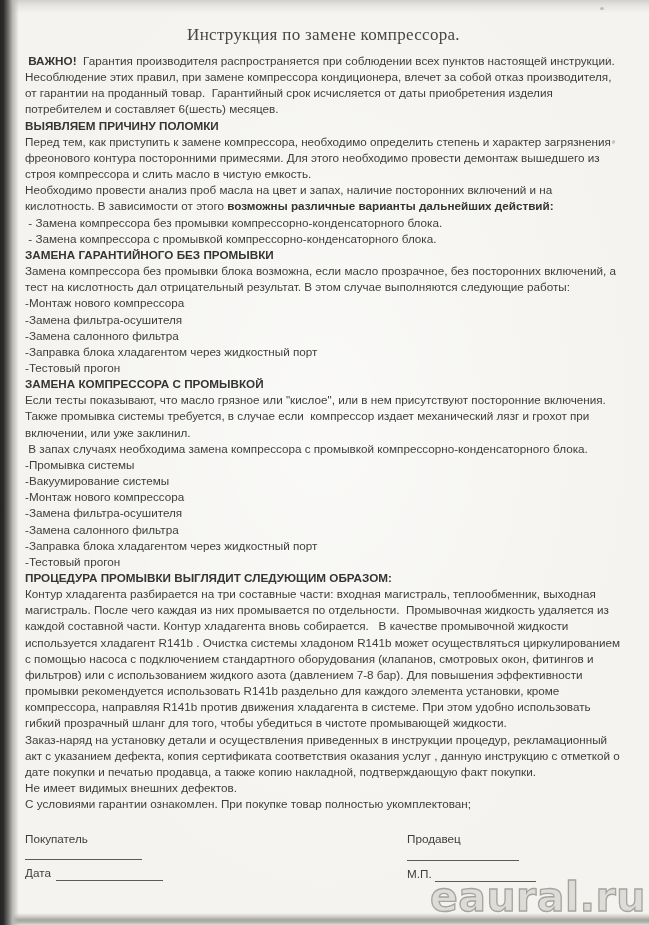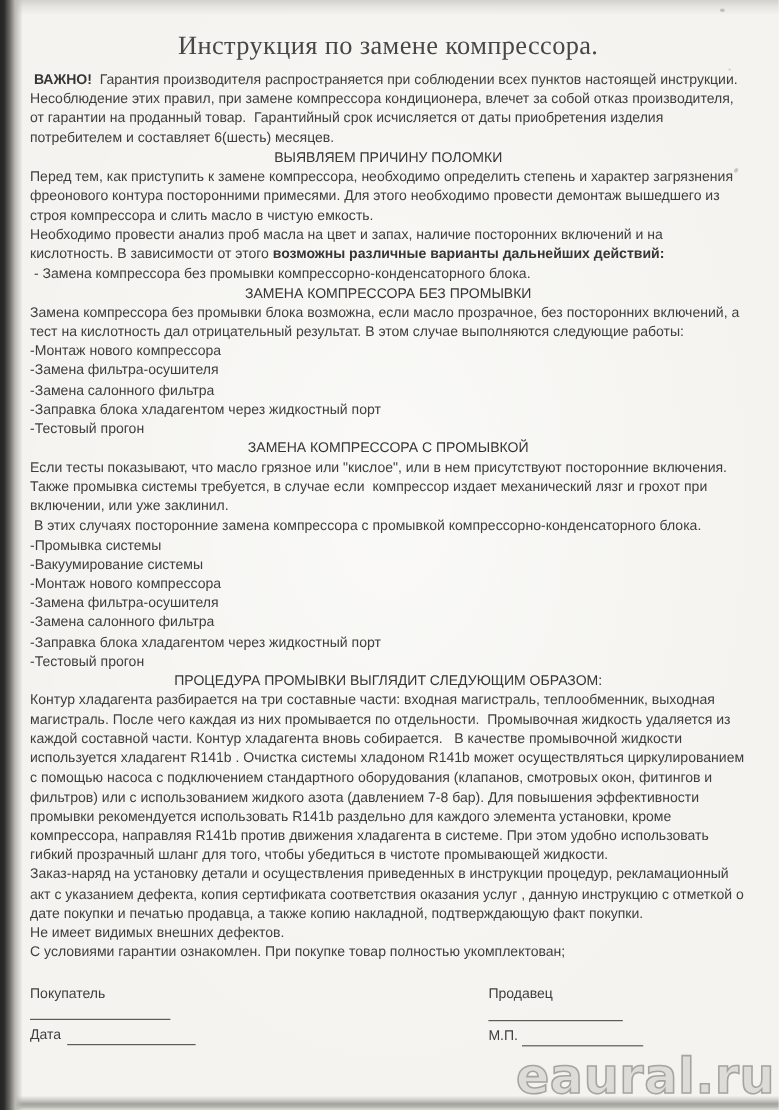--- a/index.html
+++ b/index.html
@@ -58,38 +58,37 @@
   .content {
     position: absolute;
     left: 25px;
     right: 27px;
     top: 0;
     z-index: 4;
     color: #3e3e3e;
   }
   .title {
     font-family: "Liberation Serif", serif;
-    font-size: 22px;
+    font-size: 17px;
     color: #474747;
     text-align: center;
     margin: 25px 0 8px 0;
     letter-spacing: 0.3px;
   }
   .doc-body {
     font-size: 11.7px;
     line-height: 16.15px;
   }
   .doc-body p, .doc-body .li, .doc-body .h {
     margin: 0;
     white-space: pre-wrap;
   }
   .doc-body .h {
-    font-weight: normal;
+    font-weight: bold;
     color: #353535;
-    text-align: center;
   }
   .b { font-weight: bold; color: #353535; }
 
   
   .signatures {
     display: flex;
     margin-top: 19px;
     font-size: 11.7px;
     line-height: 16px;
     color: #3e3e3e;
@@ -146,30 +145,31 @@
 
     <div class="title">Инструкция по замене компрессора.</div>
 
     <div class="doc-body">
 
     <p class="p"><span class="b"> ВАЖНО! </span><span> Гарантия производителя распространяется при соблюдении всех пунктов настоящей инструкции. Несоблюдение этих правил, при замене компрессора кондиционера, влечет за собой отказ производителя, от гарантии на проданный товар.  Гарантийный срок исчисляется от даты приобретения изделия потребителем и составляет 6(шесть) месяцев.</span></p>
         <div class="h"><span>ВЫЯВЛЯЕМ ПРИЧИНУ ПОЛОМКИ</span></div>
         <p class="p"><span>Перед тем, как приступить к замене компрессора, необходимо определить степень и характер загрязнения фреонового контура посторонними примесями. Для этого необходимо провести демонтаж вышедшего из строя компрессора и слить масло в чистую емкость.</span></p>
         <p class="p"><span>Необходимо провести анализ проб масла на цвет и запах, наличие посторонних включений и на кислотность. В зависимости от этого </span><span class="b">возможны различные варианты дальнейших действий:</span></p>
         <p class="li"><span> - Замена компрессора без промывки компрессорно-конденсаторного блока.</span></p>
-        <div class="h"><span>ЗАМЕНА КОМПРЕССОРА БЕЗ ПРОМЫВКИ</span></div>
+        <p class="li"><span> - Замена компрессора с промывкой компрессорно-конденсаторного блока.</span></p>
+        <div class="h"><span>ЗАМЕНА ГАРАНТИЙНОГО БЕЗ ПРОМЫВКИ</span></div>
         <p class="p"><span>Замена компрессора без промывки блока возможна, если масло прозрачное, без посторонних включений, а тест на кислотность дал отрицательный результат. В этом случае выполняются следующие работы:</span></p>
         <p class="li"><span>-Монтаж нового компрессора</span></p>
         <p class="li"><span>-Замена фильтра-осушителя</span></p>
         <p class="li"><span>-Замена салонного фильтра</span></p>
         <p class="li"><span>-Заправка блока хладагентом через жидкостный порт</span></p>
         <p class="li"><span>-Тестовый прогон</span></p>
         <div class="h"><span>ЗАМЕНА КОМПРЕССОРА С ПРОМЫВКОЙ</span></div>
         <p class="p"><span>Если тесты показывают, что масло грязное или "кислое", или в нем присутствуют посторонние включения. Также промывка системы требуется, в случае если  компрессор издает механический лязг и грохот при включении, или уже заклинил.</span></p>
-        <p class="p"><span> В этих случаях посторонние замена компрессора с промывкой компрессорно-конденсаторного блока.</span></p>
+        <p class="p"><span> В запах случаях необходима замена компрессора с промывкой компрессорно-конденсаторного блока.</span></p>
         <p class="li"><span>-Промывка системы</span></p>
         <p class="li"><span>-Вакуумирование системы</span></p>
         <p class="li"><span>-Монтаж нового компрессора</span></p>
         <p class="li"><span>-Замена фильтра-осушителя</span></p>
         <p class="li"><span>-Замена салонного фильтра</span></p>
         <p class="li"><span>-Заправка блока хладагентом через жидкостный порт</span></p>
         <p class="li"><span>-Тестовый прогон</span></p>
         <div class="h"><span>ПРОЦЕДУРА ПРОМЫВКИ ВЫГЛЯДИТ СЛЕДУЮЩИМ ОБРАЗОМ:</span></div>
         <p class="p"><span>Контур хладагента разбирается на три составные части: входная магистраль, теплообменник, выходная магистраль. После чего каждая из них промывается по отдельности.  Промывочная жидкость удаляется из каждой составной части. Контур хладагента вновь собирается.   В качестве промывочной жидкости используется хладагент R141b . Очистка системы хладоном R141b может осуществляться циркулированием с помощью насоса с подключением стандартного оборудования (клапанов, смотровых окон, фитингов и фильтров) или с использованием жидкого азота (давлением 7-8 бар). Для повышения эффективности промывки рекомендуется использовать R141b раздельно для каждого элемента установки, кроме компрессора, направляя R141b против движения хладагента в системе. При этом удобно использовать гибкий прозрачный шланг для того, чтобы убедиться в чистоте промывающей жидкости.</span></p>
         <p class="p"><span>Заказ-наряд на установку детали и осуществления приведенных в инструкции процедур, рекламационный акт с указанием дефекта, копия сертификата соответствия оказания услуг , данную инструкцию с отметкой о дате покупки и печатью продавца, а также копию накладной, подтверждающую факт покупки.</span></p>

